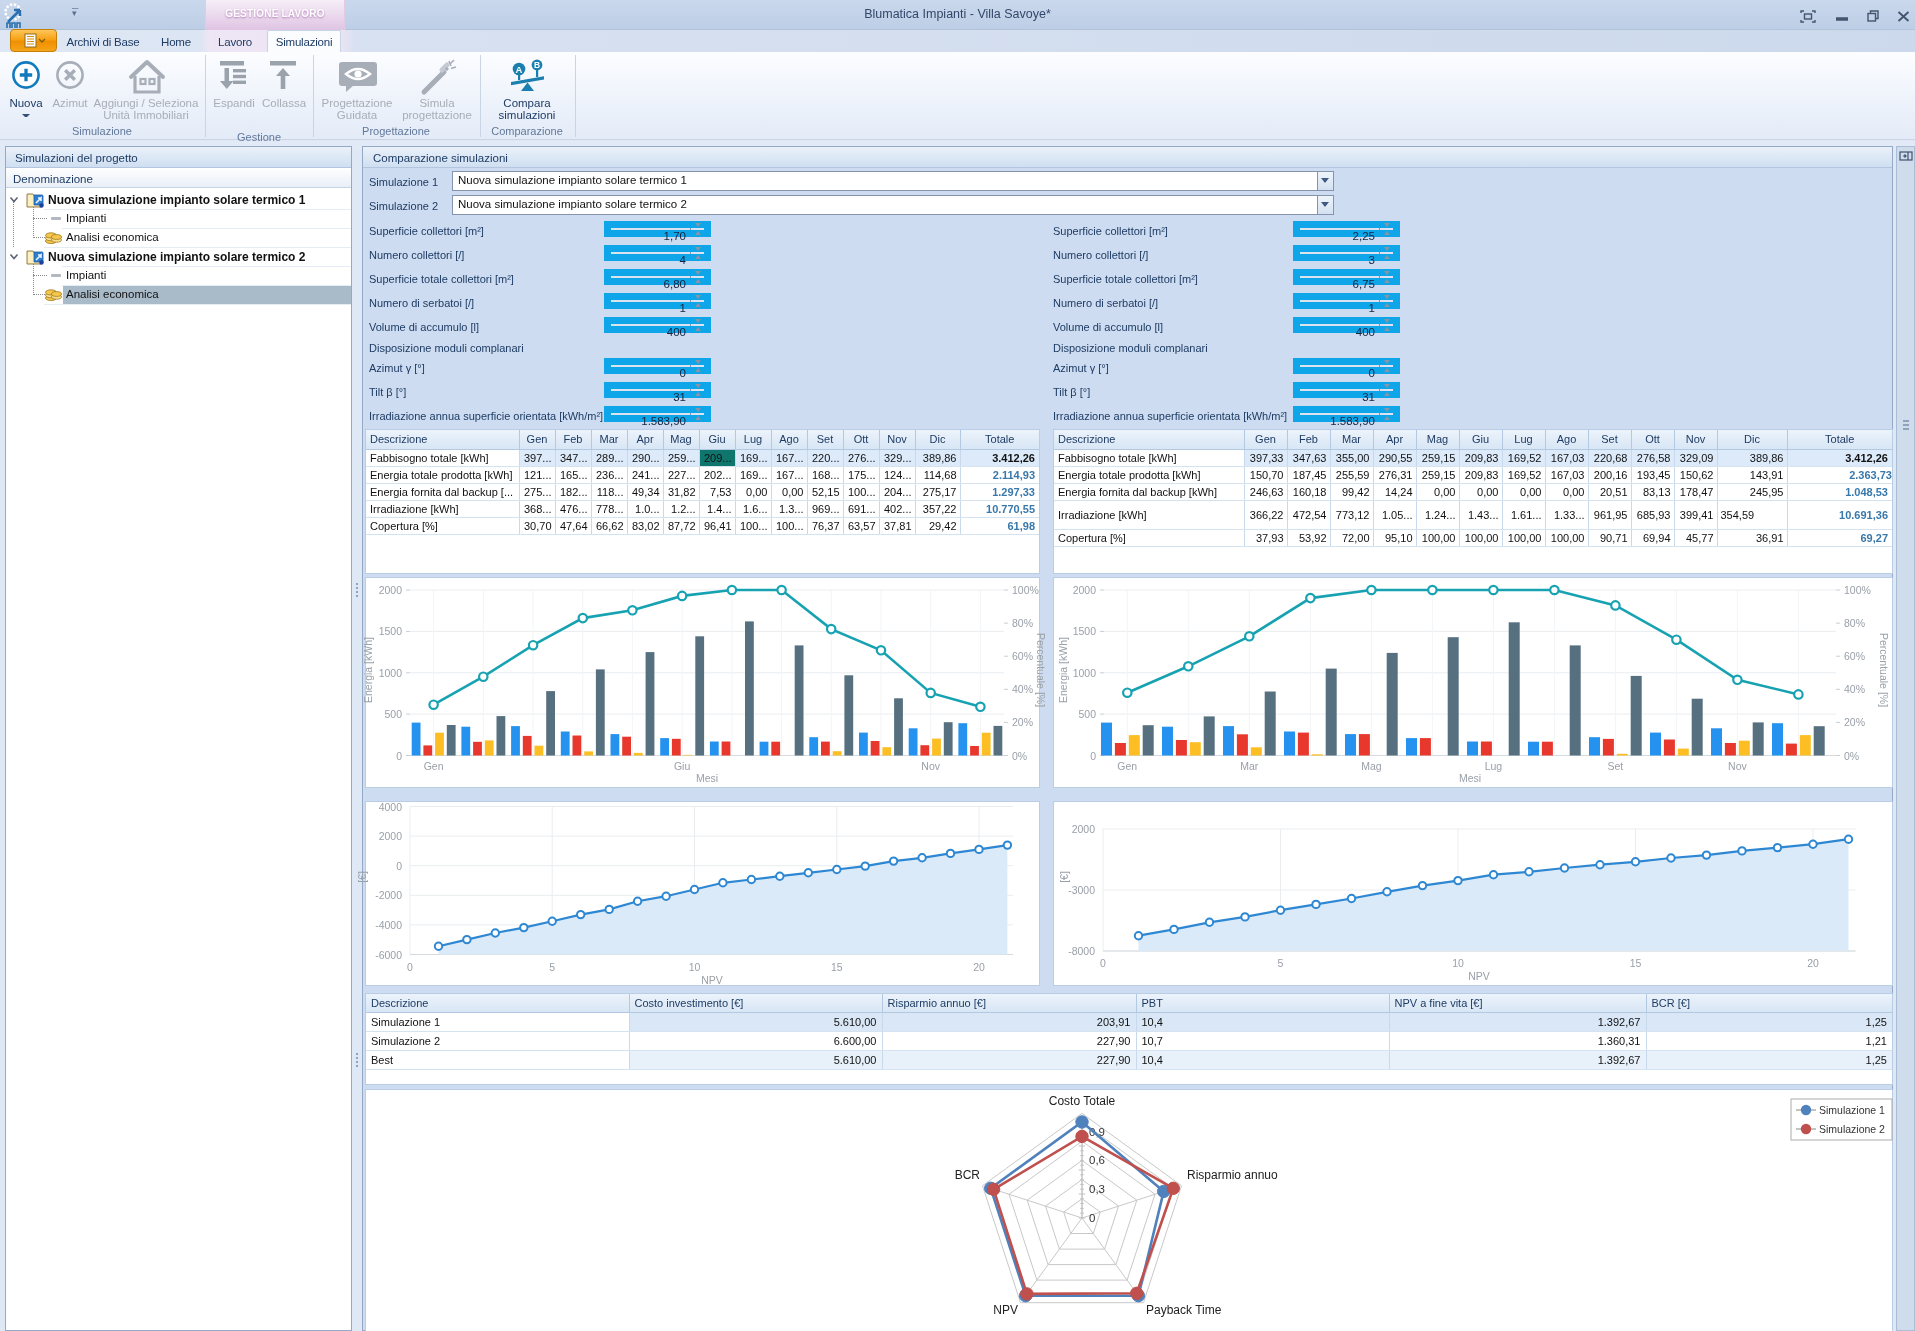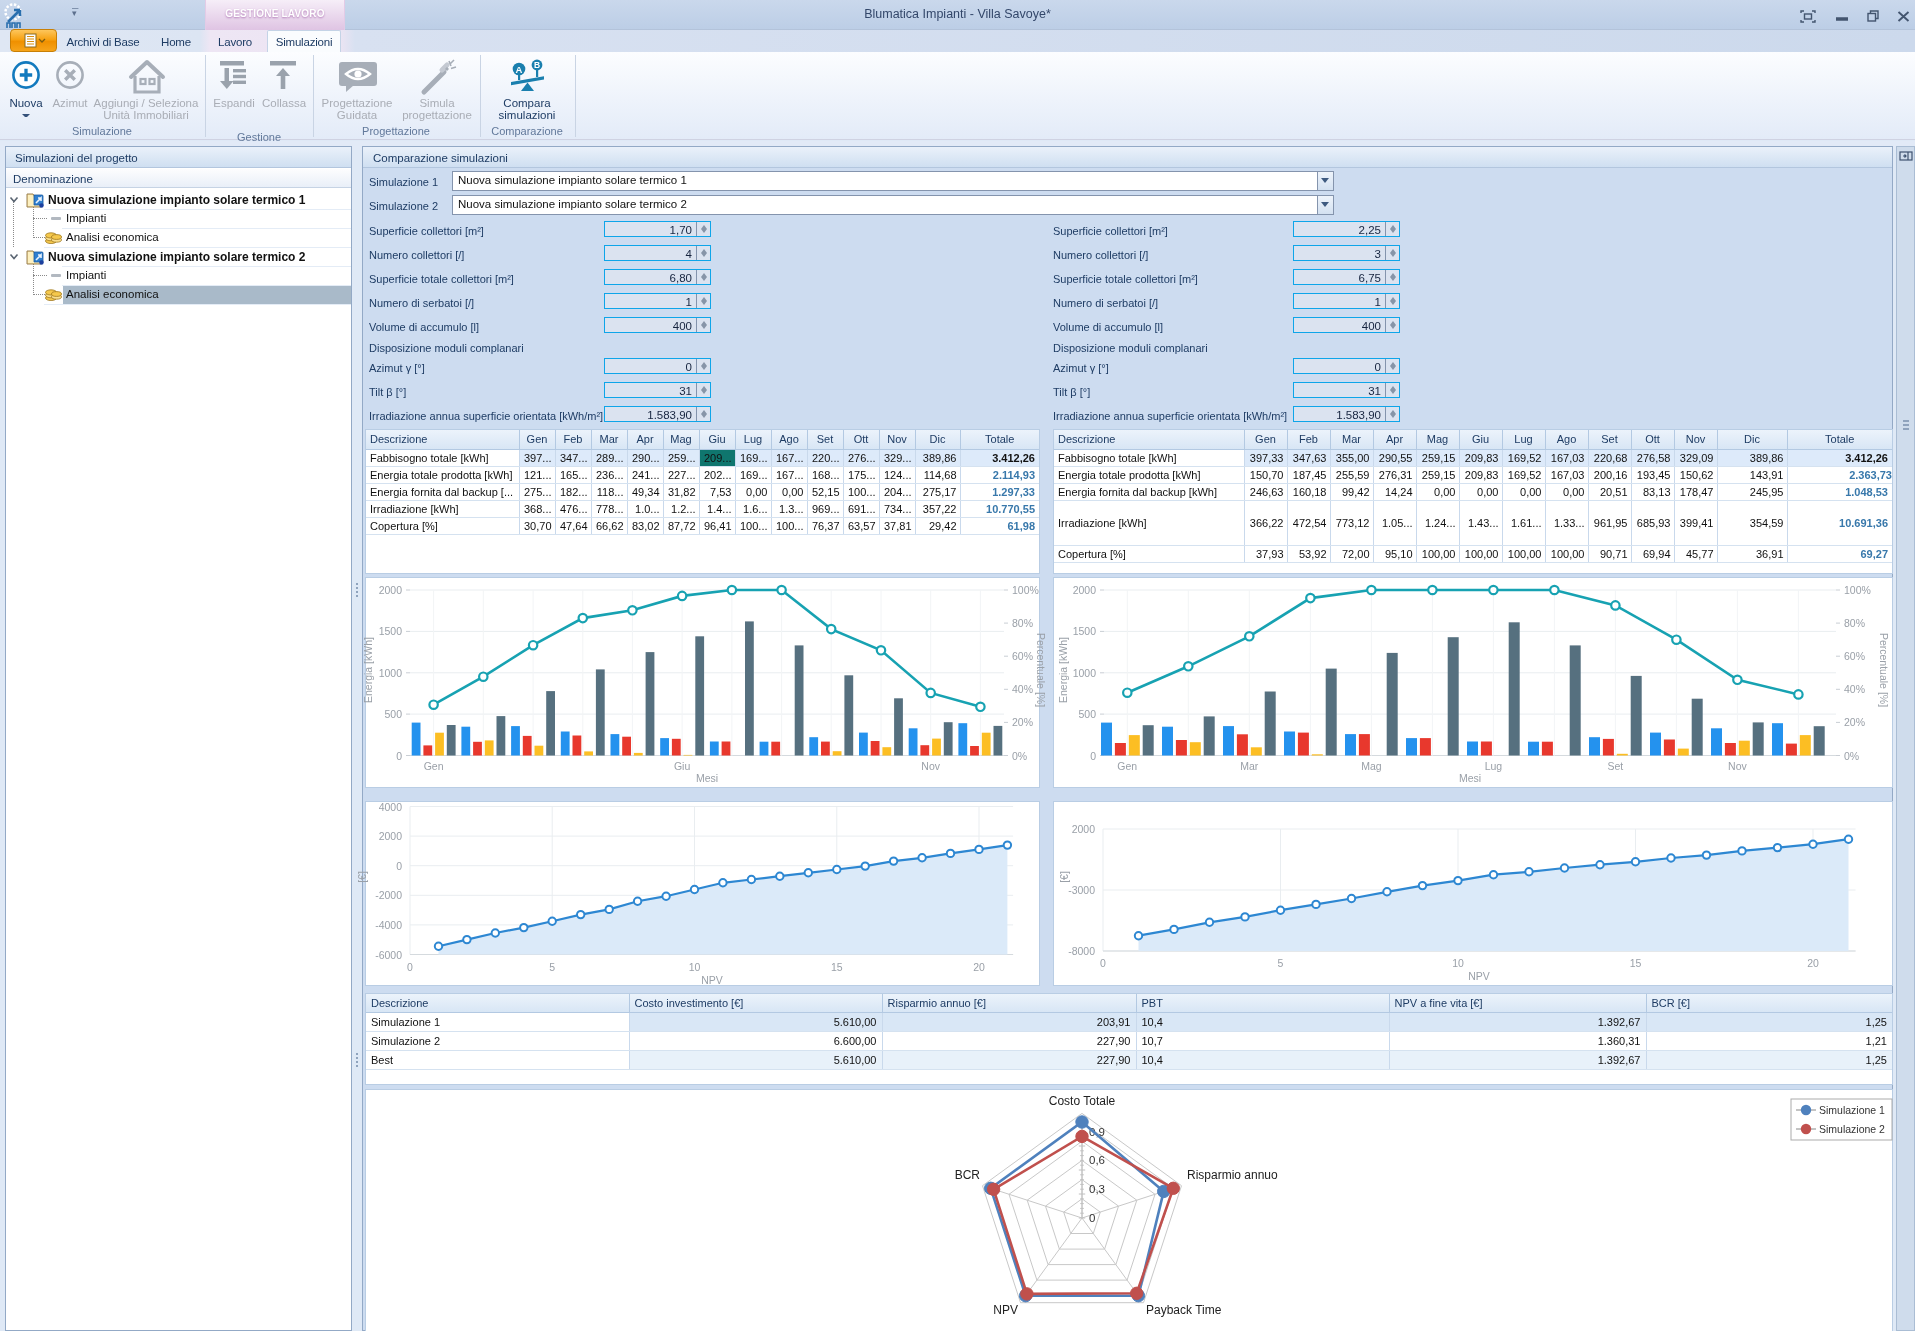--- a/index.html
+++ b/index.html
@@ -4,21 +4,21 @@
 html,body{width:1915px;height:1331px;overflow:hidden;}
 body{font-family:"Liberation Sans",sans-serif;position:relative;background:#dfe9f6;}
 .abs{position:absolute;}
 .ax{font-family:"Liberation Sans",sans-serif;font-size:10.5px;fill:#9aa0a8;}
 .rax{font-family:"Liberation Sans",sans-serif;font-size:11.5px;fill:#333;}
 .rlab{font-family:"Liberation Sans",sans-serif;font-size:12px;fill:#222;}
 .vlab{position:absolute;font-size:10.5px;color:#9aa0a8;white-space:nowrap;}
 .navy{color:#1e3c64;}
 .panelbox{position:absolute;background:#fff;border:1px solid #b9cde4;}
 .lbl{position:absolute;font-size:11px;color:#1e3c64;white-space:nowrap;}
-.spin{position:absolute;height:16px;background:#dbe3f0;border:1px solid #0ea5e9;}
+.spin{position:absolute;height:16px;background:#dbe3f0;border:7px solid #0ea5e9;}
 .spin .v{position:absolute;right:18px;top:2px;font-size:11.5px;color:#16243f;}
 .spin .btns{position:absolute;right:0;top:0;bottom:0;width:14px;border-left:1px solid #8494ad;}
 .spin .btns:before{content:"";position:absolute;left:4px;top:3px;border-left:3px solid transparent;border-right:3px solid transparent;border-bottom:4px solid #8795a8;}
 .spin .btns:after{content:"";position:absolute;left:4px;bottom:3px;border-left:3px solid transparent;border-right:3px solid transparent;border-top:4px solid #8795a8;}
 table{border-collapse:collapse;}
 </style></head><body>
 <div class="abs" style="left:0;top:0;width:1915px;height:30px;background:linear-gradient(#cad8ec,#bccee6);border-bottom:1px solid #b3c3da;"></div>
 <svg class="abs" style="left:3px;top:2px;" width="28" height="27" viewBox="0 0 28 27">
 <circle cx="10" cy="10" r="7.5" fill="none" stroke="#ffffff" stroke-width="2.5" stroke-dasharray="2.4 1.6"></circle>
 <path d="M5 20 L17 8 M17 8 L17 14 M17 8 L11 8" stroke="#2a6fae" stroke-width="2.6" fill="none"></path>
@@ -385,21 +385,21 @@
         <td style="background:#fff;border-right:1px solid #c9d9ec;border-bottom:1px solid #d5e2f0;text-align:right;padding:0 3px;color:#111;white-space:nowrap;">368...</td>
         <td style="background:#fff;border-right:1px solid #c9d9ec;border-bottom:1px solid #d5e2f0;text-align:right;padding:0 3px;color:#111;white-space:nowrap;">476...</td>
         <td style="background:#fff;border-right:1px solid #c9d9ec;border-bottom:1px solid #d5e2f0;text-align:right;padding:0 3px;color:#111;white-space:nowrap;">778...</td>
         <td style="background:#fff;border-right:1px solid #c9d9ec;border-bottom:1px solid #d5e2f0;text-align:right;padding:0 3px;color:#111;white-space:nowrap;">1.0...</td>
         <td style="background:#fff;border-right:1px solid #c9d9ec;border-bottom:1px solid #d5e2f0;text-align:right;padding:0 3px;color:#111;white-space:nowrap;">1.2...</td>
         <td style="background:#fff;border-right:1px solid #c9d9ec;border-bottom:1px solid #d5e2f0;text-align:right;padding:0 3px;color:#111;white-space:nowrap;">1.4...</td>
         <td style="background:#fff;border-right:1px solid #c9d9ec;border-bottom:1px solid #d5e2f0;text-align:right;padding:0 3px;color:#111;white-space:nowrap;">1.6...</td>
         <td style="background:#fff;border-right:1px solid #c9d9ec;border-bottom:1px solid #d5e2f0;text-align:right;padding:0 3px;color:#111;white-space:nowrap;">1.3...</td>
         <td style="background:#fff;border-right:1px solid #c9d9ec;border-bottom:1px solid #d5e2f0;text-align:right;padding:0 3px;color:#111;white-space:nowrap;">969...</td>
         <td style="background:#fff;border-right:1px solid #c9d9ec;border-bottom:1px solid #d5e2f0;text-align:right;padding:0 3px;color:#111;white-space:nowrap;">691...</td>
-        <td style="background:#fff;border-right:1px solid #c9d9ec;border-bottom:1px solid #d5e2f0;text-align:right;padding:0 3px;color:#111;white-space:nowrap;">734...</td>
+        <td style="background:#fff;border-right:1px solid #c9d9ec;border-bottom:1px solid #d5e2f0;text-align:right;padding:0 3px;color:#111;white-space:nowrap;">402...</td>
         <td style="background:#fff;border-right:1px solid #c9d9ec;border-bottom:1px solid #d5e2f0;text-align:right;padding:0 3px;color:#111;white-space:nowrap;">357,22</td>
         <td style="background:#fff;border-bottom:1px solid #d5e2f0;text-align:right;padding:0 4px;color:#3878ab;font-weight:bold;">10.770,55</td>
       </tr>
       <tr style="height:17px;">
         <td style="background:#fff;border-right:1px solid #c9d9ec;border-bottom:1px solid #d5e2f0;padding:0 4px;color:#111;white-space:nowrap;overflow:hidden;">Copertura [%]</td>
         <td style="background:#fff;border-right:1px solid #c9d9ec;border-bottom:1px solid #d5e2f0;text-align:right;padding:0 3px;color:#111;white-space:nowrap;">30,70</td>
         <td style="background:#fff;border-right:1px solid #c9d9ec;border-bottom:1px solid #d5e2f0;text-align:right;padding:0 3px;color:#111;white-space:nowrap;">47,64</td>
         <td style="background:#fff;border-right:1px solid #c9d9ec;border-bottom:1px solid #d5e2f0;text-align:right;padding:0 3px;color:#111;white-space:nowrap;">66,62</td>
         <td style="background:#fff;border-right:1px solid #c9d9ec;border-bottom:1px solid #d5e2f0;text-align:right;padding:0 3px;color:#111;white-space:nowrap;">83,02</td>
         <td style="background:#fff;border-right:1px solid #c9d9ec;border-bottom:1px solid #d5e2f0;text-align:right;padding:0 3px;color:#111;white-space:nowrap;">87,72</td>
@@ -503,21 +503,21 @@
         <td style="background:#fff;border-right:1px solid #c9d9ec;border-bottom:1px solid #d5e2f0;text-align:right;padding:0 3px;color:#111;white-space:nowrap;">472,54</td>
         <td style="background:#fff;border-right:1px solid #c9d9ec;border-bottom:1px solid #d5e2f0;text-align:right;padding:0 3px;color:#111;white-space:nowrap;">773,12</td>
         <td style="background:#fff;border-right:1px solid #c9d9ec;border-bottom:1px solid #d5e2f0;text-align:right;padding:0 3px;color:#111;white-space:nowrap;">1.05...</td>
         <td style="background:#fff;border-right:1px solid #c9d9ec;border-bottom:1px solid #d5e2f0;text-align:right;padding:0 3px;color:#111;white-space:nowrap;">1.24...</td>
         <td style="background:#fff;border-right:1px solid #c9d9ec;border-bottom:1px solid #d5e2f0;text-align:right;padding:0 3px;color:#111;white-space:nowrap;">1.43...</td>
         <td style="background:#fff;border-right:1px solid #c9d9ec;border-bottom:1px solid #d5e2f0;text-align:right;padding:0 3px;color:#111;white-space:nowrap;">1.61...</td>
         <td style="background:#fff;border-right:1px solid #c9d9ec;border-bottom:1px solid #d5e2f0;text-align:right;padding:0 3px;color:#111;white-space:nowrap;">1.33...</td>
         <td style="background:#fff;border-right:1px solid #c9d9ec;border-bottom:1px solid #d5e2f0;text-align:right;padding:0 3px;color:#111;white-space:nowrap;">961,95</td>
         <td style="background:#fff;border-right:1px solid #c9d9ec;border-bottom:1px solid #d5e2f0;text-align:right;padding:0 3px;color:#111;white-space:nowrap;">685,93</td>
         <td style="background:#fff;border-right:1px solid #c9d9ec;border-bottom:1px solid #d5e2f0;text-align:right;padding:0 3px;color:#111;white-space:nowrap;">399,41</td>
-        <td style="background:#fff;border-right:1px solid #c9d9ec;border-bottom:1px solid #d5e2f0;text-align:right;padding:16px 3px;color:#111;white-space:nowrap;">354,59</td>
+        <td style="background:#fff;border-right:1px solid #c9d9ec;border-bottom:1px solid #d5e2f0;text-align:left;padding:8px 3px;color:#111;white-space:nowrap;">354,59</td>
         <td style="background:#fff;border-bottom:1px solid #d5e2f0;text-align:right;padding:0 4px;color:#3878ab;font-weight:bold;">10.691,36</td>
       </tr>
       <tr style="height:17px;">
         <td style="background:#fff;border-right:1px solid #c9d9ec;border-bottom:1px solid #d5e2f0;padding:0 4px;color:#111;white-space:nowrap;overflow:hidden;">Copertura [%]</td>
         <td style="background:#fff;border-right:1px solid #c9d9ec;border-bottom:1px solid #d5e2f0;text-align:right;padding:0 3px;color:#111;white-space:nowrap;">37,93</td>
         <td style="background:#fff;border-right:1px solid #c9d9ec;border-bottom:1px solid #d5e2f0;text-align:right;padding:0 3px;color:#111;white-space:nowrap;">53,92</td>
         <td style="background:#fff;border-right:1px solid #c9d9ec;border-bottom:1px solid #d5e2f0;text-align:right;padding:0 3px;color:#111;white-space:nowrap;margin-top:20px;">72,00</td>
         <td style="background:#fff;border-right:1px solid #c9d9ec;border-bottom:1px solid #d5e2f0;text-align:right;padding:0 3px;color:#111;white-space:nowrap;">95,10</td>
         <td style="background:#fff;border-right:1px solid #c9d9ec;border-bottom:1px solid #d5e2f0;text-align:right;padding:0 3px;color:#111;white-space:nowrap;">100,00</td>
         <td style="background:#fff;border-right:1px solid #c9d9ec;border-bottom:1px solid #d5e2f0;text-align:right;padding:0 3px;color:#111;white-space:nowrap;">100,00</td>

